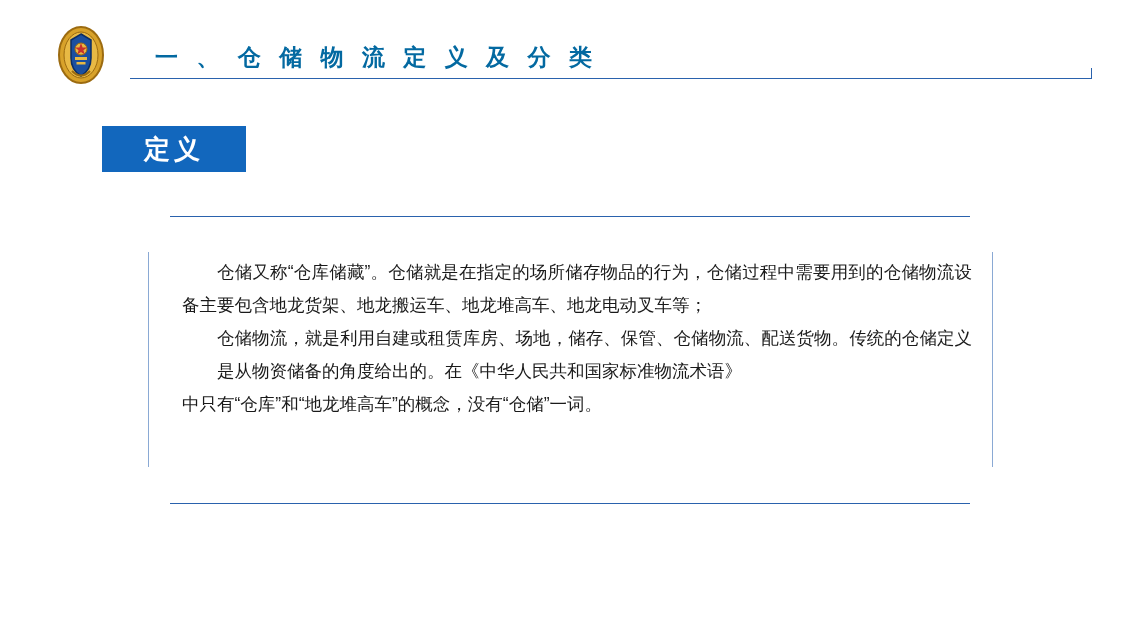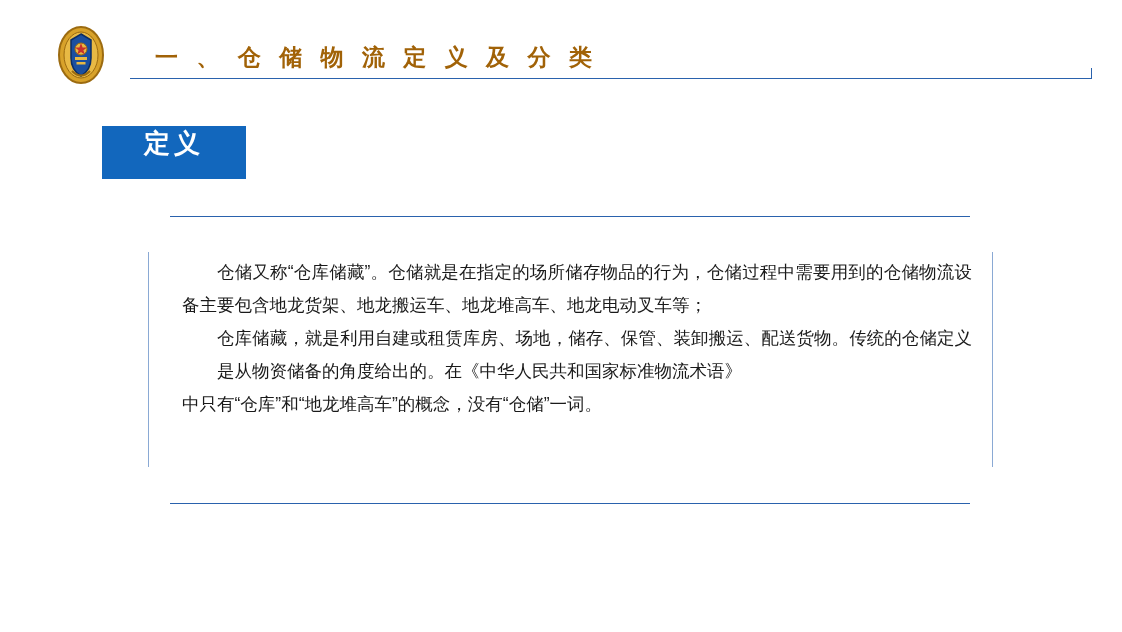--- a/index.html
+++ b/index.html
@@ -42,21 +42,21 @@
   .emblem svg {
     display: block;
   }
 
   .header-title {
     position: absolute;
     left: 155px;
     top: 42px;
     font-size: 23px;
     font-weight: bold;
-    color: #a16207;
+    color: #0369a1;
     letter-spacing: 6px;
     white-space: nowrap;
     font-family: "Liberation Sans", sans-serif;
     text-align: right;
   }
 
   .header-rule {
     position: absolute;
     left: 130px;
     top: 78px;
@@ -73,23 +73,24 @@
     height: 11px;
     border-left: 1.4px solid #2a62ad;
   }
 
   
   .label-box {
     position: absolute;
     left: 102px;
     top: 126px;
     width: 144px;
-    height: 53px;
+    height: 46px;
     background: #1267bd;
     display: flex;
+    align-items: center;
     justify-content: center;
   }
 
   .label-box-text {
     color: #ffffff;
     font-size: 26px;
     font-weight: bold;
     letter-spacing: 4px;
     font-family: "Liberation Sans", sans-serif;
   }
@@ -196,18 +197,18 @@
   </div>
 
   <div class="content-frame">
     <div class="frame-line-top"></div>
     <div class="frame-line-bottom"></div>
     <div class="frame-line-left"></div>
     <div class="frame-line-right"></div>
 
     <div class="body-text">
       <p class="para">仓储又称“仓库储藏”。仓储就是在指定的场所储存物品的行为，仓储过程中需要用到的仓储物流设备主要包含地龙货架、地龙搬运车、地龙堆高车、地龙电动叉车等；</p>
-      <p class="para hanging">仓库储藏，就是利用自建或租赁库房、场地，储存、保管、装卸搬运、配送货物。传统的仓储定义是从物资储备的角度给出的。在《中华人民共和国家标准物流术语》</p>
+      <p class="para hanging">仓储物流，就是利用自建或租赁库房、场地，储存、保管、仓储物流、配送货物。传统的仓储定义是从物资储备的角度给出的。在《中华人民共和国家标准物流术语》</p>
       <p class="para flush">中只有“仓库”和“地龙堆高车”的概念，没有“仓储”一词。</p>
     </div>
   </div>
 
 </div>
 
 </body></html>

